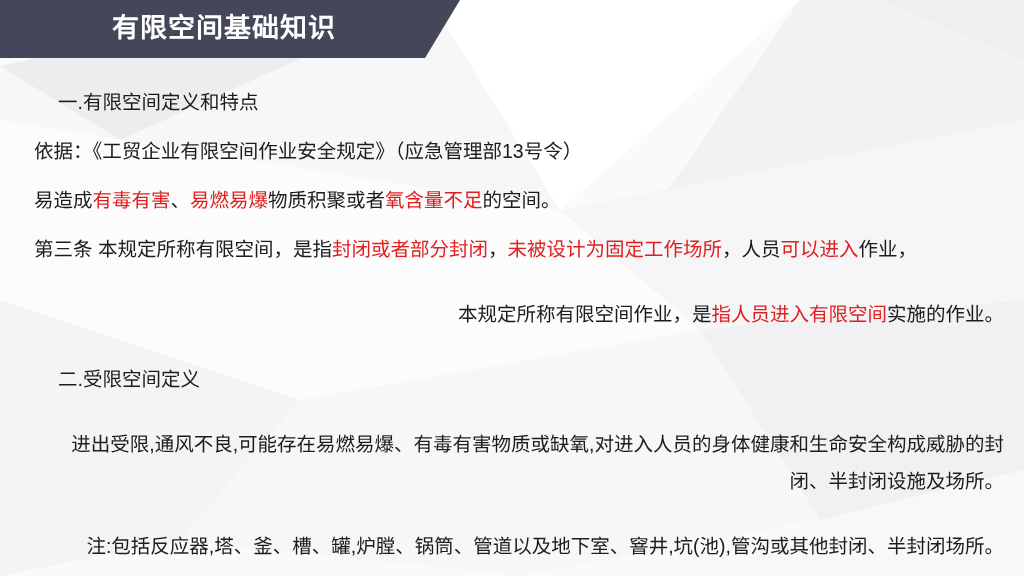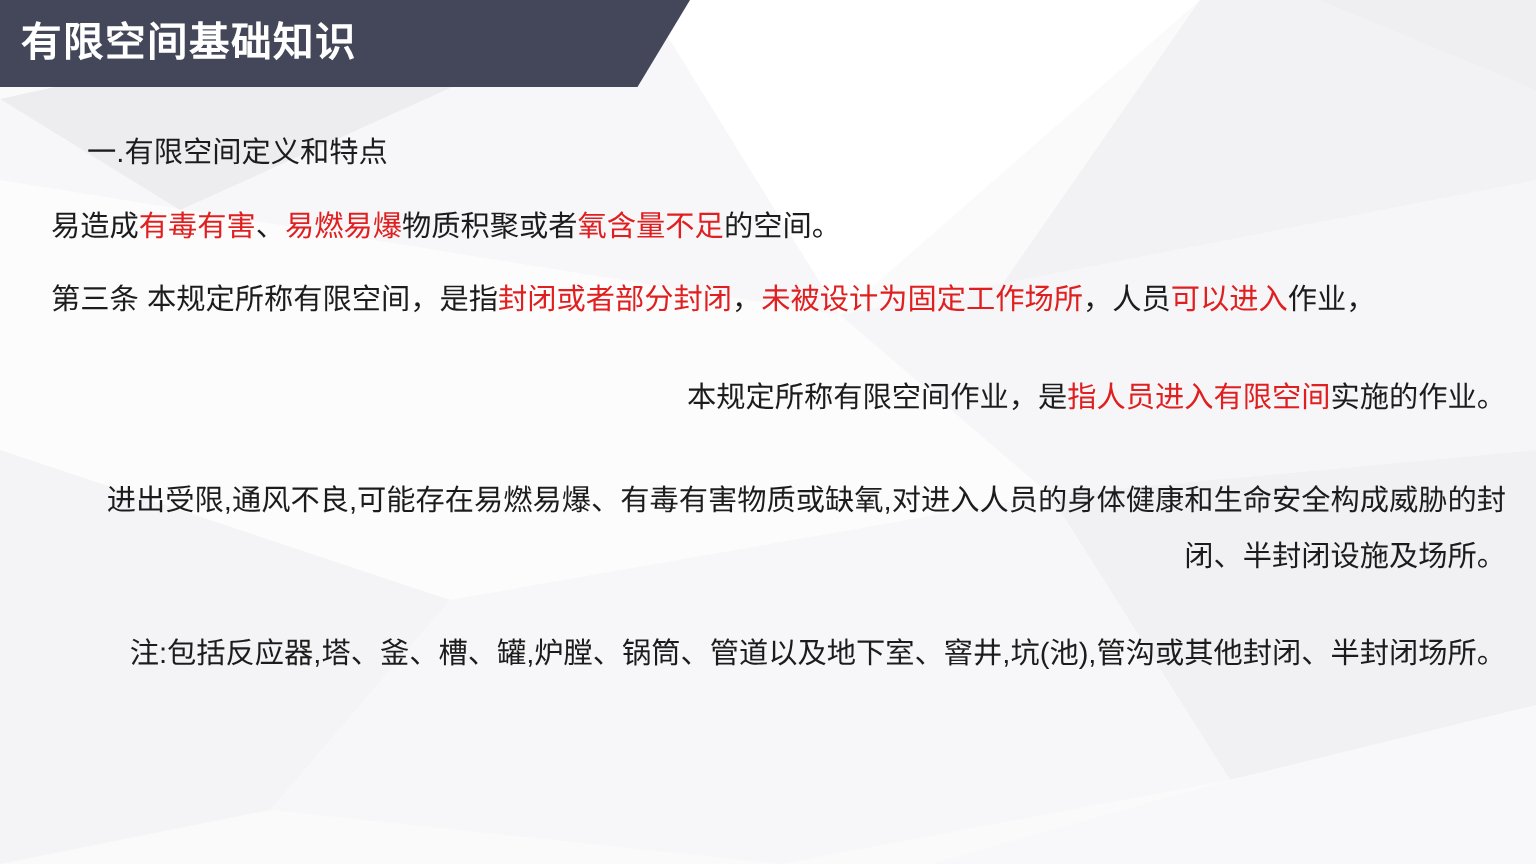--- a/index.html
+++ b/index.html
@@ -37,20 +37,21 @@
     position:absolute;
     left:14px;top:8px;
     width:420px;
     font-size:27px;
     font-weight:bold;
     color:#ffffff;
     letter-spacing:1px;
     line-height:40px;
     white-space:nowrap;
     z-index:6;
+    text-align:center;
   }
   
   .body-area{
     position:absolute;
     left:0;top:72px;
     width:1024px;
     z-index:4;
   }
   .para{
     font-size:19.5px;
@@ -91,37 +92,39 @@
     <svg class="title-banner-shape" viewBox="0 0 460 58" preserveAspectRatio="none" aria-hidden="true">
       <polygon points="0,0 460,0 425,58 0,58" fill="#434759"></polygon>
     </svg>
     <div class="title-text">有限空间基础知识</div>
   </div>
 
   <div class="body-area">
 
     <p class="para ind1">一.有限空间定义和特点</p>
 
+    <p class="para">依据：《工贸企业有限空间作业安全规定》（应急管理部13号令）</p>
 
     <p class="para">
       <span class="blk">易造成</span><span class="red">有毒有害</span><span class="blk">、</span><span class="red">易燃易爆</span><span class="blk">物质积聚或者</span><span class="red">氧含量不足</span><span class="blk">的空间。</span>
     </p>
 
     <p class="para">
       <span class="blk">第三条  本规定所称有限空间，是指</span><span class="red">封闭或者部分封闭</span><span class="blk">，</span><span class="red">未被设计为固定工作场所</span><span class="blk">，人员</span><span class="red">可以进入</span><span class="blk">作业，</span>
     </p>
 
     <div class="gap-s"></div>
 
     <p class="para ind2">
       <span class="blk">本规定所称有限空间作业，是</span><span class="red">指人员进入有限空间</span><span class="blk">实施的作业。</span>
     </p>
 
     <div class="gap-s"></div>
 
+    <p class="para ind1">二.受限空间定义</p>
 
 
 
     <div class="gap-s"></div>
 
     <p class="para wrap ind2">进出受限,通风不良,可能存在易燃易爆、有毒有害物质或缺氧,对进入人员的身体健康和生命安全构成威胁的封闭、半封闭设施及场所。</p>
 
     <div class="gap-s"></div>
 
     <p class="para wrap ind2">注:包括反应器,塔、釜、槽、罐,炉膛、锅筒、管道以及地下室、窨井,坑(池),管沟或其他封闭、半封闭场所。</p>

